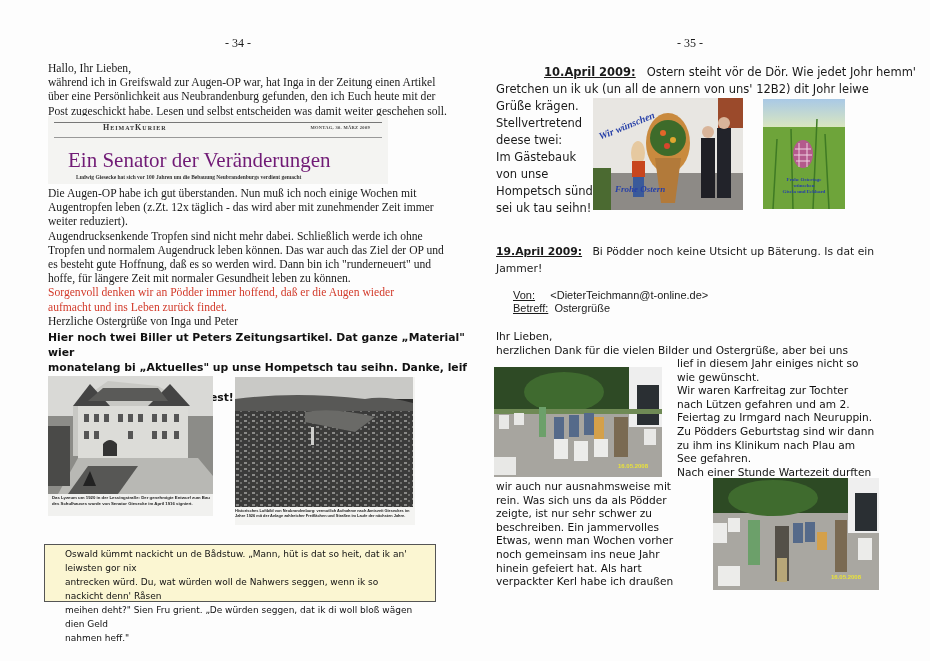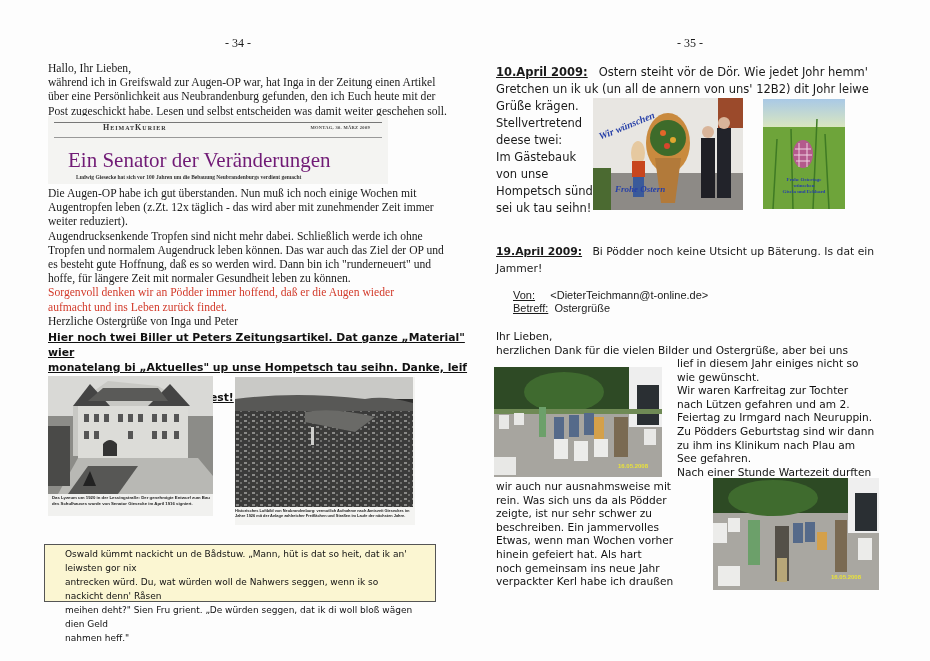--- a/index.html
+++ b/index.html
@@ -3,21 +3,21 @@
 <meta charset="utf-8">
 <style>
   html, body { margin:0; padding:0; }
   body { width:930px; height:661px; background:#fdfdfd; position:relative; overflow:hidden;
          font-family:"Liberation Serif", serif; color:#1a1a1a; }
   .page { position:absolute; top:0; height:661px; }
   #left { left:0; width:465px; }
   #right { left:465px; width:465px; }
   .pagenum { position:absolute; top:36px; font-size:12px; font-family:"Liberation Serif", serif; }
   .serif { font-family:"Liberation Serif", serif; font-size:11.6px; line-height:14.2px; }
-  .comic { font-family:"DejaVu Sans", sans-serif;text-decoration:underline; }
+  .comic { font-family:"DejaVu Sans", sans-serif; }
   .abs { position:absolute; }
   .red { color:#d23a2a; }
 
   
   #clip { position:absolute; left:48px; top:116px; width:340px; height:68px; background:#f4f4f2; }
   #clip .bar { position:absolute; left:6px; right:6px; top:6px; border-top:1px solid #777; border-bottom:1px solid #999; height:14px; }
   #clip .brand { position:absolute; left:55px; top:7px; font-size:8px; letter-spacing:1px; font-weight:bold; color:#333; font-variant:small-caps;}
   #clip .date { position:absolute; right:18px; top:9px; font-size:4.5px; font-weight:bold; color:#444; letter-spacing:.3px; }
   #clip .headline { position:absolute; left:20px; top:32px; font-size:21px; color:#701a75; white-space:nowrap; }
   #clip .sub { position:absolute; left:28px; top:58px; font-size:5.5px; font-weight:bold; color:#333; white-space:nowrap; }
@@ -135,21 +135,21 @@
     <div>antrecken würd. Du, wat würden woll de Nahwers seggen, wenn ik so nackicht denn' Råsen</div>
     <div>meihen deht?" Sien Fru grient.  „De würden seggen, dat ik di woll bloß wägen dien Geld</div>
     <div>nahmen heff."</div>
   </div>
 </div>
 
 <div id="right" class="page">
   <div class="pagenum" style="left:212px;">- 35 -</div>
 
   <div class="abs dated" style="left:31px; top:64px; width:420px; line-height:17px;">
-    <div style="white-space:nowrap;"><span class="date">10.April 2009:</span>&nbsp;&nbsp;&nbsp;<span>Ostern steiht vör de Dör. Wie jedet Johr hemm'</span></div>
+    <div style="white-space:nowrap;text-align:right;"><span class="date">10.April 2009:</span>&nbsp;&nbsp;&nbsp;<span>Ostern steiht vör de Dör. Wie jedet Johr hemm'</span></div>
     <div>Gretchen un ik uk (un all de annern von uns' 12B2) dit Johr leiwe</div>
     <div>Grüße krägen.</div>
     <div>Stellvertretend</div>
     <div>deese twei:</div>
     <div>Im Gästebauk</div>
     <div>von unse</div>
     <div>Hompetsch sünd</div>
     <div>sei uk tau seihn!</div>
   </div>
 
@@ -255,22 +255,22 @@
     <div>See gefahren.</div>
     <div>Nach einer Stunde Wartezeit durften</div>
   </div>
 
   <div class="abs verdana just" style="left:31px; top:480px; width:208px;">
     <div>wir auch nur ausnahmsweise mit</div>
     <div>rein. Was sich uns da als Pödder</div>
     <div>zeigte, ist nur  sehr  schwer  zu</div>
     <div>beschreiben.  Ein  jammervolles</div>
     <div>Etwas, wenn man Wochen vorher</div>
+    <div>noch gemeinsam ins neue Jahr</div>
     <div>hinein gefeiert hat. Als hart</div>
-    <div>noch gemeinsam ins neue Jahr</div>
     <div>verpackter Kerl  habe ich draußen</div>
   </div>
 
   <div class="photo" style="left:248px; top:478px; width:166px; height:112px;">
     <svg width="166" height="112" viewBox="0 0 166 112">
       <rect width="166" height="112" fill="#a9a7a1"></rect>
       <rect width="166" height="35" fill="#2d4a24"></rect>
       <ellipse cx="60" cy="20" rx="45" ry="18" fill="#3f6b2e"></ellipse>
       <rect x="135" y="0" width="31" height="55" fill="#efefef"></rect>
       <rect x="142" y="15" width="22" height="38" fill="#2a2f33"></rect>

